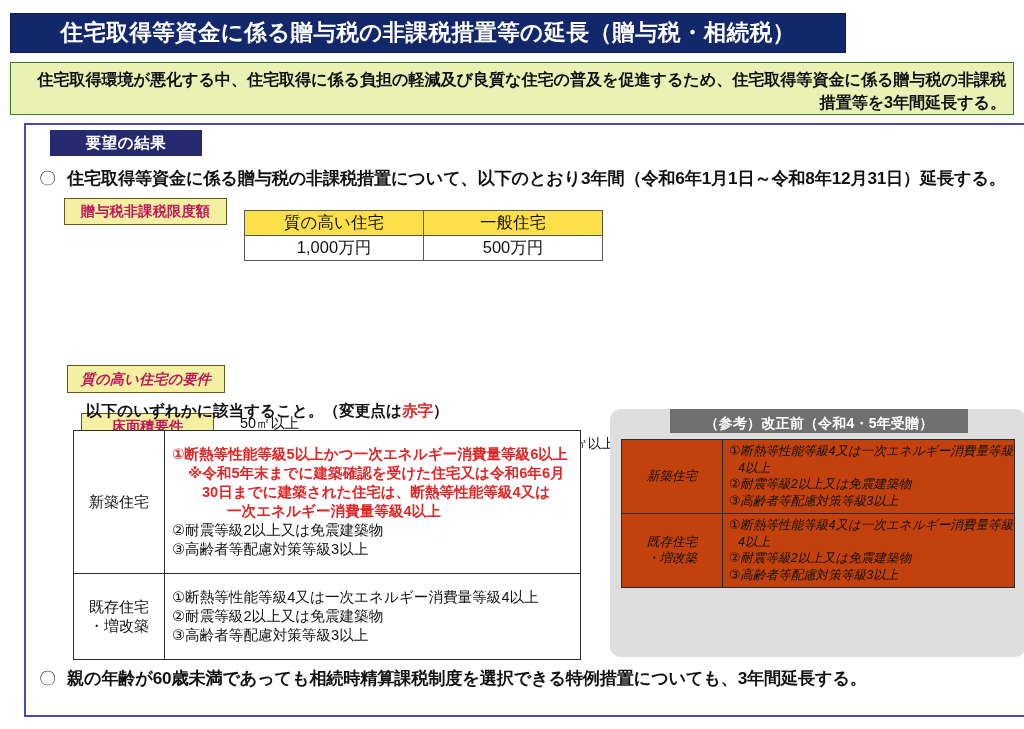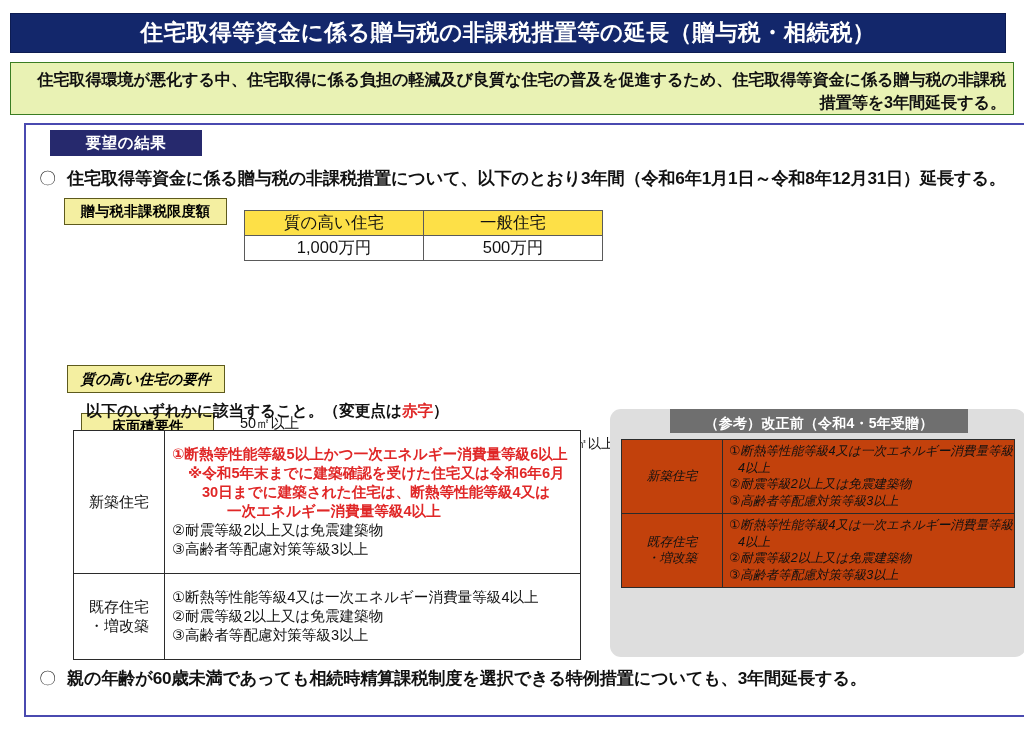--- a/index.html
+++ b/index.html
@@ -17,21 +17,21 @@
     background: #ffffff;
     overflow: hidden;
     box-sizing: border-box;
   }
 
   
   .title-bar {
     position: absolute;
     left: 10px;
     top: 13px;
-    width: 996px;
+    width: 836px;
     height: 40px;
     background: #13276b;
     border: 1px solid #0d1c52;
     box-sizing: border-box;
     display: flex;
     align-items: center;
     justify-content: center;
   }
   .title-bar .title-text {
     color: #ffffff;
@@ -126,21 +126,21 @@
     background: #f4efa1;
     border: 1.5px solid #5d5a1d;
     box-sizing: border-box;
     display: flex;
     align-items: center;
     justify-content: center;
   }
   .yellow-label span {
     font-size: 14.2px;
     font-weight: bold;
-    color: #000000;
+    color: #be185d;
     letter-spacing: 0.2px;
   }
   #label-gift    { left: 38px; top: 73px;  width: 163px; height: 27px; }
   #label-floor   { left: 55px; top: 288px; width: 133px; height: 27px; }
   #label-quality-real { left: 41px; top: 240px; width: 158px; height: 28px; font-style: italic; }
 
   
   .limit-table {
     position: absolute;
     left: 218px;

